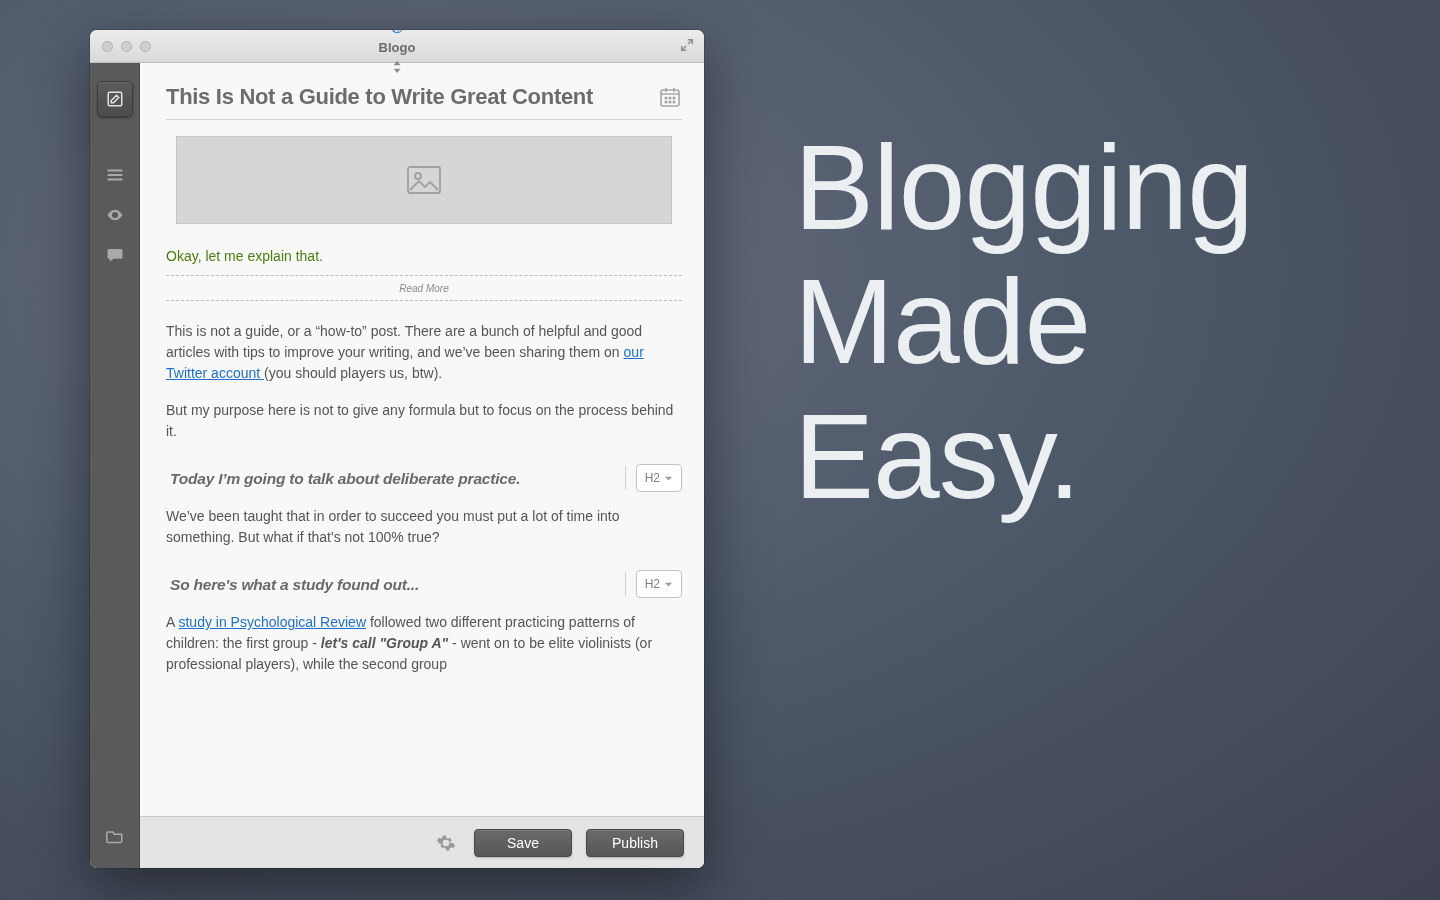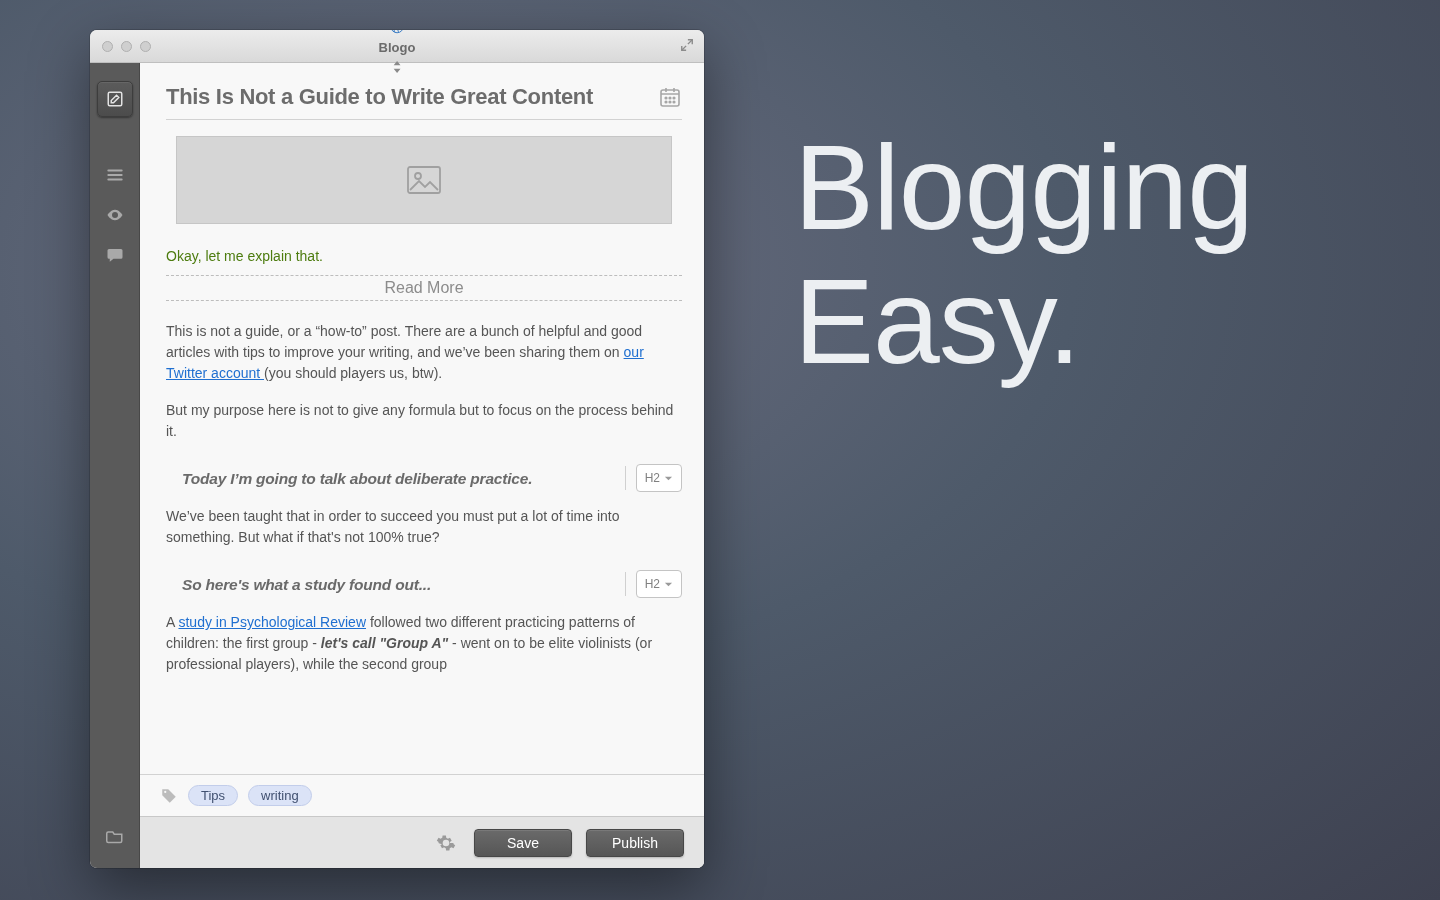--- a/index.html
+++ b/index.html
@@ -96,28 +96,28 @@
 .feature-img svg { width: 34px; height: 28px; }
 
 .intro-line { color:#4d7c0f; margin-bottom: 6px; }
 .dash-wrap { position: relative; margin: 4px 0 18px 0; height: 30px; }
 .dash-wrap .top, .dash-wrap .bot {
   position:absolute; left:0; right:0; height:0; border-top:1px dashed #bdbdbd;
 }
 .dash-wrap .top { top: 2px; } .dash-wrap .bot { bottom: 2px; }
 .read-more {
   position:absolute; left:50%; top:50%; transform:translate(-50%,-50%);
-  font-size:16px; color:#8c8c8c;
+  font-size:10px; color:#8c8c8c;font-style:italic;
 }
 
 .para { color:#555; margin-bottom: 16px; }
 .para a { color: #1f6fd0; text-decoration: underline; }
 .bold-ital { font-weight:700; font-style: italic; }
 
-.h-row { display:flex; align-items:center; gap:10px; margin: 22px 0 14px 16px; justify-content: center; }
+.h-row { display:flex; align-items:center; gap:10px; margin: 22px 0 14px 4px; justify-content: center; }
 .h-text { flex:1; font-weight:700; font-style:italic; color:#6a6a6a; font-size:15.5px; letter-spacing:-.2px; }
 .h-divider { width:1px; height:24px; background:#d0d0d0; }
 .h-select {
   border:1px solid #c4c4c4; border-radius:4px; padding:4px 8px; font-size:12px;
   color:#808080; display:flex; align-items:center; gap:4px; background:#fff;
 }
 .h-select svg { width:9px; height:9px; }
 
 
 .tag-row {
@@ -287,41 +287,33 @@
                   <path d="M1 3l4 4 4-4z"></path>
                 </svg>
             </div>
           </div>
 
           <p class="para">
             <span>A </span><a href="#">study in Psychological Review</a><span> followed two different practicing patterns of children: the first group - </span><span class="bold-ital">let's call "Group A"</span><span> - went on to be elite violinists (or professional players), while the second group</span>
           </p>
         </div>
 
-        <div class="tag-row">
-          <span class="tag-icon">
-            <svg viewBox="0 0 24 24" fill="currentColor">
-                <path d="M3 3h8l10 10-8 8L3 11V3zm4 5a1.5 1.5 0 100-3 1.5 1.5 0 000 3z"></path>
-              </svg>
-          </span>
-          <span class="tag-pill">Tips</span>
-          <span class="tag-pill">writing</span>
-        </div>
 
         <div class="footer">
           <span class="gear">
             <svg viewBox="0 0 24 24" fill="currentColor">
                 <path d="M12 8a4 4 0 100 8 4 4 0 000-8zm9 4a7 7 0 01-.1 1.2l2.1 1.6-2 3.4-2.5-1a7 7 0 01-2 1.2l-.4 2.6h-4l-.4-2.6a7 7 0 01-2-1.2l-2.5 1-2-3.4 2.1-1.6A7 7 0 013 12c0-.4 0-.8.1-1.2L1 9.2l2-3.4 2.5 1a7 7 0 012-1.2L7.9 3h4l.4 2.6a7 7 0 012 1.2l2.5-1 2 3.4-2.1 1.6c.1.4.1.8.1 1.2z"></path>
               </svg>
           </span>
           <div class="btn">Save</div>
           <div class="btn">Publish</div>
         </div>
       </div>
     </div>
   </div>
 
   <div class="tagline">
     <div>Blogging</div>
+    <div>Made</div>
     <div>Easy.</div>
   </div>
 
 </div>
 
 </body></html>

